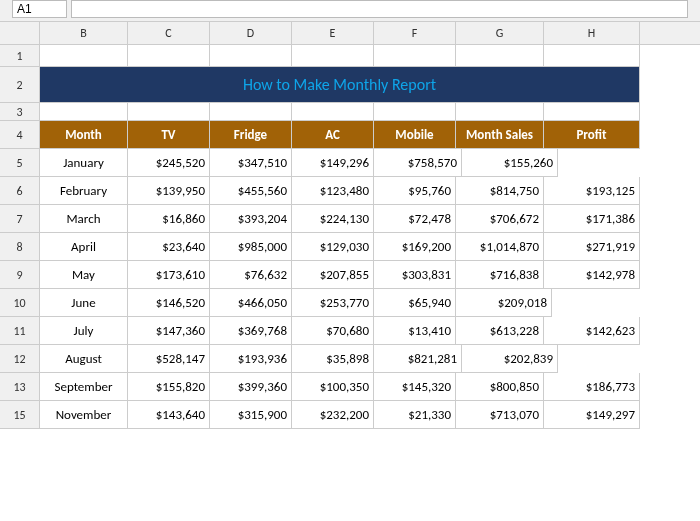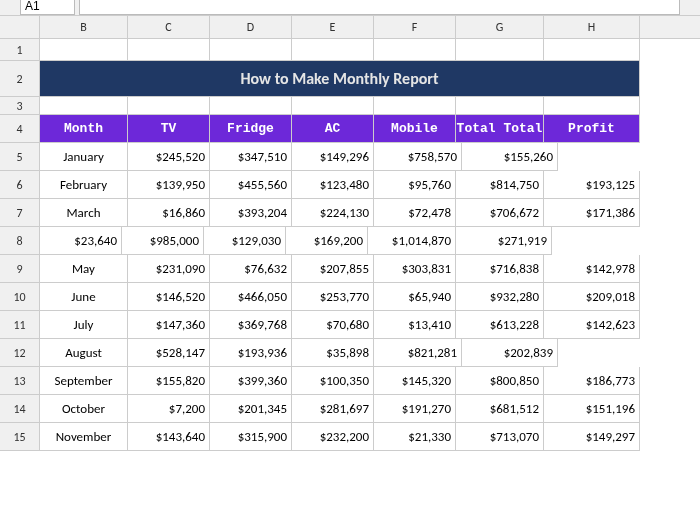--- a/index.html
+++ b/index.html
@@ -15,26 +15,26 @@
     .spreadsheet-container {
       width: 700px;
       height: 521px;
       background: #fff;
       display: flex;
       flex-direction: column;
     }
 
     
     .formula-bar {
-      height: 16px;
+      height: 22px;
       background: #f0f0f0;
       border-bottom: 1px solid #ccc;
       display: flex;
-      align-items: flex-end;
-      padding: 0 20px;
+      align-items: flex-start;
+      padding: 0 12px;
       font-size: 12px;
     }
 
     .name-box {
       width: 55px;
       border: 1px solid #bbb;
       height: 18px;
       padding: 0 4px;
       font-size: 12px;
       margin-right: 4px;
@@ -120,33 +120,32 @@
       overflow: hidden;
       white-space: nowrap;
     }
 
     .cell.center { justify-content: center; }
     .cell.right { justify-content: flex-end; }
 
     
     .title-cell {
       background: #1f3864;
-      color: #e5e5e5;
+      color: #0ea5e9;
       font-size: 16px;
-      font-weight: bold;
+      font-weight: normal;
       justify-content: center;
     }
 
     
     .header-cell {
-      background: #6d28d9;
+      background: #a16207;
       color: #fff;
       font-weight: bold;
       justify-content: center;
-      font-family: Liberation Mono, monospace;
     }
 
     
     .data-cell {
       background: #fff;
     }
 
     
     .col-a { width: 40px; min-width: 40px; }
     .col-b { width: 88px; min-width: 88px; }
@@ -216,21 +215,21 @@
         <div class="cell col-h"></div>
       </div>
 
       <div class="grid-row row-h4">
         <div class="row-num">4</div>
         <div class="cell col-b header-cell">Month</div>
         <div class="cell col-c header-cell">TV</div>
         <div class="cell col-d header-cell">Fridge</div>
         <div class="cell col-e header-cell">AC</div>
         <div class="cell col-f header-cell">Mobile</div>
-        <div class="cell col-g header-cell">Total Total</div>
+        <div class="cell col-g header-cell">Month Sales</div>
         <div class="cell col-h header-cell">Profit</div>
       </div>
 
       <div class="grid-row row-hd">
         <div class="row-num">5</div>
         <div class="cell col-b center data-cell">January</div>
         <div class="cell col-c right data-cell">$245,520</div>
         <div class="cell col-d right data-cell">$347,510</div>
         <div class="cell col-e right data-cell">$149,296</div>
         <div class="cell col-g right data-cell">$758,570</div>
@@ -254,47 +253,47 @@
         <div class="cell col-c right data-cell">$16,860</div>
         <div class="cell col-d right data-cell">$393,204</div>
         <div class="cell col-e right data-cell">$224,130</div>
         <div class="cell col-f right data-cell">$72,478</div>
         <div class="cell col-g right data-cell">$706,672</div>
         <div class="cell col-h right data-cell">$171,386</div>
       </div>
 
       <div class="grid-row row-hd">
         <div class="row-num">8</div>
+        <div class="cell col-b center data-cell">April</div>
         <div class="cell col-c right data-cell">$23,640</div>
         <div class="cell col-d right data-cell">$985,000</div>
         <div class="cell col-e right data-cell">$129,030</div>
         <div class="cell col-f right data-cell">$169,200</div>
         <div class="cell col-g right data-cell">$1,014,870</div>
         <div class="cell col-h right data-cell">$271,919</div>
       </div>
 
       <div class="grid-row row-hd">
         <div class="row-num">9</div>
         <div class="cell col-b center data-cell">May</div>
-        <div class="cell col-c right data-cell">$231,090</div>
+        <div class="cell col-c right data-cell">$173,610</div>
         <div class="cell col-d right data-cell">$76,632</div>
         <div class="cell col-e right data-cell">$207,855</div>
         <div class="cell col-f right data-cell">$303,831</div>
         <div class="cell col-g right data-cell">$716,838</div>
         <div class="cell col-h right data-cell">$142,978</div>
       </div>
 
       <div class="grid-row row-hd">
         <div class="row-num">10</div>
         <div class="cell col-b center data-cell">June</div>
         <div class="cell col-c right data-cell">$146,520</div>
         <div class="cell col-d right data-cell">$466,050</div>
         <div class="cell col-e right data-cell">$253,770</div>
         <div class="cell col-f right data-cell">$65,940</div>
-        <div class="cell col-g right data-cell">$932,280</div>
         <div class="cell col-h right data-cell">$209,018</div>
       </div>
 
       <div class="grid-row row-hd">
         <div class="row-num">11</div>
         <div class="cell col-b center data-cell">July</div>
         <div class="cell col-c right data-cell">$147,360</div>
         <div class="cell col-d right data-cell">$369,768</div>
         <div class="cell col-e right data-cell">$70,680</div>
         <div class="cell col-f right data-cell">$13,410</div>
@@ -316,30 +315,20 @@
         <div class="row-num">13</div>
         <div class="cell col-b center data-cell">September</div>
         <div class="cell col-c right data-cell">$155,820</div>
         <div class="cell col-d right data-cell">$399,360</div>
         <div class="cell col-e right data-cell">$100,350</div>
         <div class="cell col-f right data-cell">$145,320</div>
         <div class="cell col-g right data-cell">$800,850</div>
         <div class="cell col-h right data-cell">$186,773</div>
       </div>
 
-      <div class="grid-row row-hd">
-        <div class="row-num">14</div>
-        <div class="cell col-b center data-cell">October</div>
-        <div class="cell col-c right data-cell">$7,200</div>
-        <div class="cell col-d right data-cell">$201,345</div>
-        <div class="cell col-e right data-cell">$281,697</div>
-        <div class="cell col-f right data-cell">$191,270</div>
-        <div class="cell col-g right data-cell">$681,512</div>
-        <div class="cell col-h right data-cell">$151,196</div>
-      </div>
 
       <div class="grid-row row-hd">
         <div class="row-num">15</div>
         <div class="cell col-b center data-cell">November</div>
         <div class="cell col-c right data-cell">$143,640</div>
         <div class="cell col-d right data-cell">$315,900</div>
         <div class="cell col-e right data-cell">$232,200</div>
         <div class="cell col-f right data-cell">$21,330</div>
         <div class="cell col-g right data-cell">$713,070</div>
         <div class="cell col-h right data-cell">$149,297</div>

